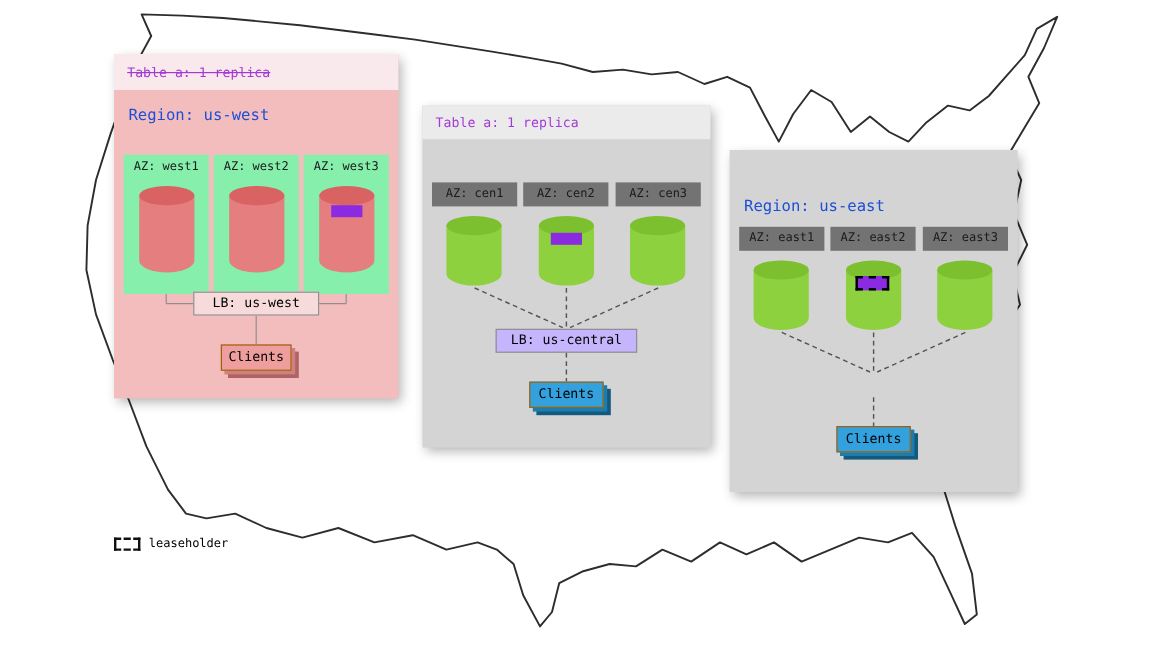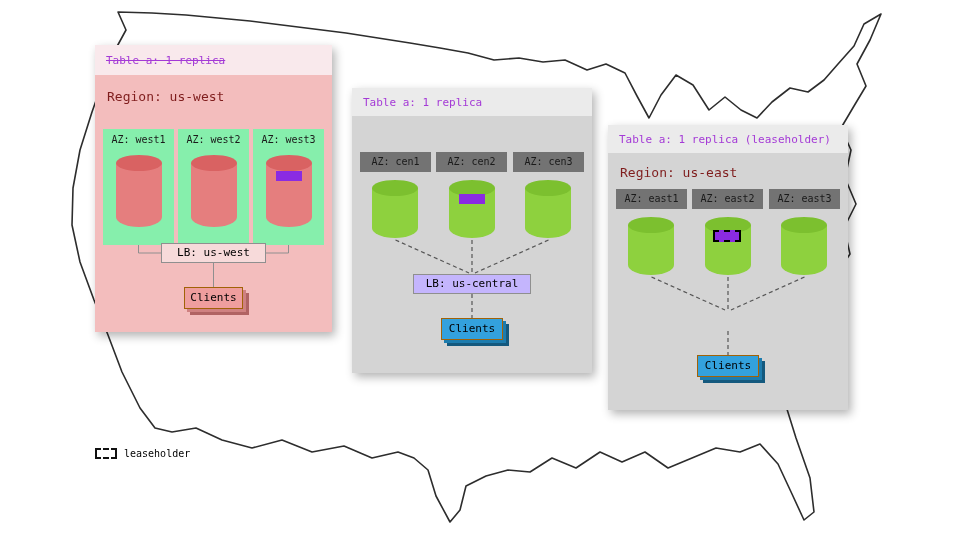--- a/index.html
+++ b/index.html
@@ -4,21 +4,21 @@
 <style>
   html,body{margin:0;padding:0;background:#ffffff;}
   #stage{position:relative;width:960px;height:540px;overflow:hidden;
          font-family:"DejaVu Sans Mono","Liberation Mono",monospace;}
   #map-svg{position:absolute;left:0;top:0;}
 
   .panel{position:absolute;box-shadow:3px 4px 9px rgba(0,0,0,.30);}
   .phead{position:absolute;top:0;left:0;width:100%;display:flex;align-items:center;}
   .phead .tlabel{margin-left:11px;font-size:11px;color:#a43ad6;}
   .strike{text-decoration:line-through;}
-  .rtitle{position:absolute;left:12px;font-size:13px;color:#7f1d1d;}
+  .rtitle{position:absolute;left:12px;font-size:13px;color:#1d4ed8;}
 
   
   #panel-west{left:95px;top:45px;width:237px;height:287px;background:#f3bdbd;}
   #panel-west .phead{height:30px;background:#f9e9ec;}
   #panel-west .rtitle{top:44px;}
   .azbox-w{position:absolute;top:84px;width:71px;height:116px;background:#86efac;}
   .azbox-w .azlabel{margin-top:5px;text-align:center;font-size:10px;color:#1a1a1a;}
   #panel-west .lb{left:66px;top:198px;width:105px;background:#f7dada;}
   #panel-west .clients{left:89px;top:242px;width:59px;}
 
@@ -158,23 +158,20 @@
         <div class="cbody"></div>
         <div class="ctop"></div>
       </div>
     </div>
 
     <div class="lb">LB: us-central</div>
     <div class="clients blue">Clients</div>
   </section>
 
   <section class="panel" id="panel-east">
-    <header class="phead">
-      <span class="tlabel">Table a: 1 replica (leaseholder)</span>
-    </header>
     <div class="rtitle">Region: us-east</div>
 
     <svg class="wires">
       <g stroke="#555" stroke-width="1.2" stroke-dasharray="4 3">
         <line x1="43.5" y1="152" x2="117" y2="185"></line>
         <line x1="120" y1="152" x2="120" y2="185"></line>
         <line x1="196.5" y1="152" x2="123" y2="185"></line>
         <line x1="120" y1="206" x2="120" y2="230"></line>
       </g>
     </svg>

